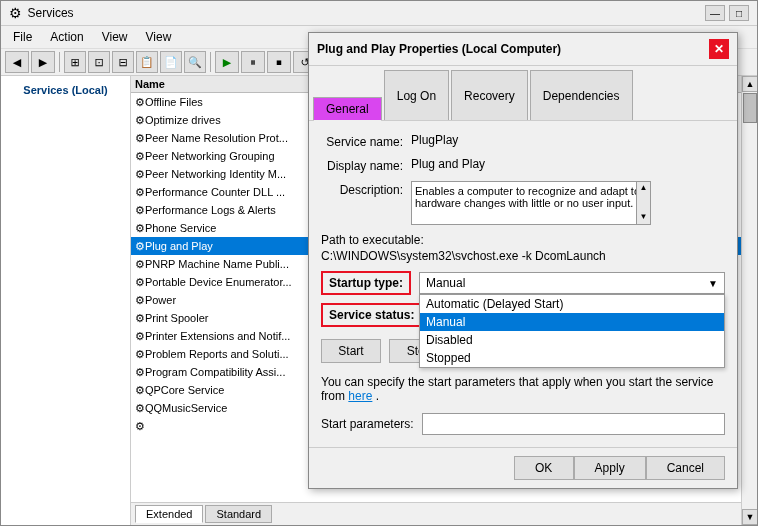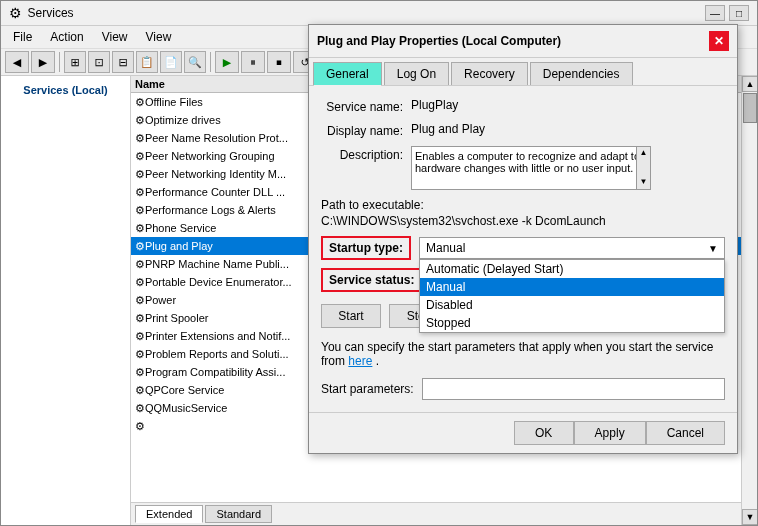--- a/index.html
+++ b/index.html
@@ -52,21 +52,21 @@
     .dialog { position: absolute; top: 20px; left: 308px; width: 430px; background: #f0f0f0; border: 1px solid #888; box-shadow: 2px 2px 8px rgba(0,0,0,0.3); pointer-events: all; }
 
     
     .dialog-title { background: #f0f0f0; padding: 6px 8px; display: flex; align-items: center; border-bottom: 1px solid #ccc; }
     .dialog-title-text { flex: 1; font-size: 12px; font-weight: bold; }
     .dialog-close { width: 20px; height: 20px; background: #e81123; color: white; border: none; cursor: pointer; display: flex; align-items: center; justify-content: center; font-size: 12px; font-weight: bold; }
 
     
     .dialog-tabs { display: flex; padding: 4px 4px 0; background: #f0f0f0; border-bottom: 1px solid #ccc; }
     .dialog-tab { padding: 4px 12px; background: #e1e1e1; border: 1px solid #aaa; border-bottom: none; font-size: 12px; cursor: pointer; margin-right: 2px; }
-    .dialog-tab.active { background: #5eead4; border-bottom: 1px solid #f0f0f0; z-index: 1; margin-bottom: -1px; }
+    .dialog-tab.active { background: #d946ef; border-bottom: 1px solid #f0f0f0; z-index: 1; margin-bottom: -1px; margin-top: 27px; }
 
     
     .dialog-content { padding: 12px; background: #f0f0f0; }
     .field-row { display: flex; align-items: flex-start; margin-bottom: 8px; }
     .field-label { width: 90px; text-align: right; padding-right: 8px; font-size: 12px; padding-top: 2px; flex-shrink: 0; }
     .field-value { font-size: 12px; font-weight: normal; }
 
     .desc-box { border: 1px solid #999; background: white; width: 240px; height: 44px; padding: 3px; font-size: 11px; position: relative; }
     .desc-scroll { position: absolute; right: 0; top: 0; bottom: 0; width: 14px; background: #e8e8e8; border-left: 1px solid #999; }
 
@@ -250,21 +250,21 @@
     <div class="scroll-bar">
       <div class="scroll-up">▲</div>
       <div class="scroll-track">
         <div class="scroll-thumb"></div>
       </div>
       <div class="scroll-down">▼</div>
     </div>
   </div>
 </div>
 
-<div style="position:fixed; top:4px; left:0; width:758px; height:487px; pointer-events:none;">
+<div style="position:fixed; top:12px; left:0; width:758px; height:487px; pointer-events:none;">
   <div class="dialog" style="pointer-events:all;">
 
     <div class="dialog-title">
       <span class="dialog-title-text">Plug and Play Properties (Local Computer)</span>
       <button class="dialog-close">✕</button>
     </div>
 
     <div class="dialog-tabs">
       <button class="dialog-tab active">General</button>
       <button class="dialog-tab">Log On</button>

